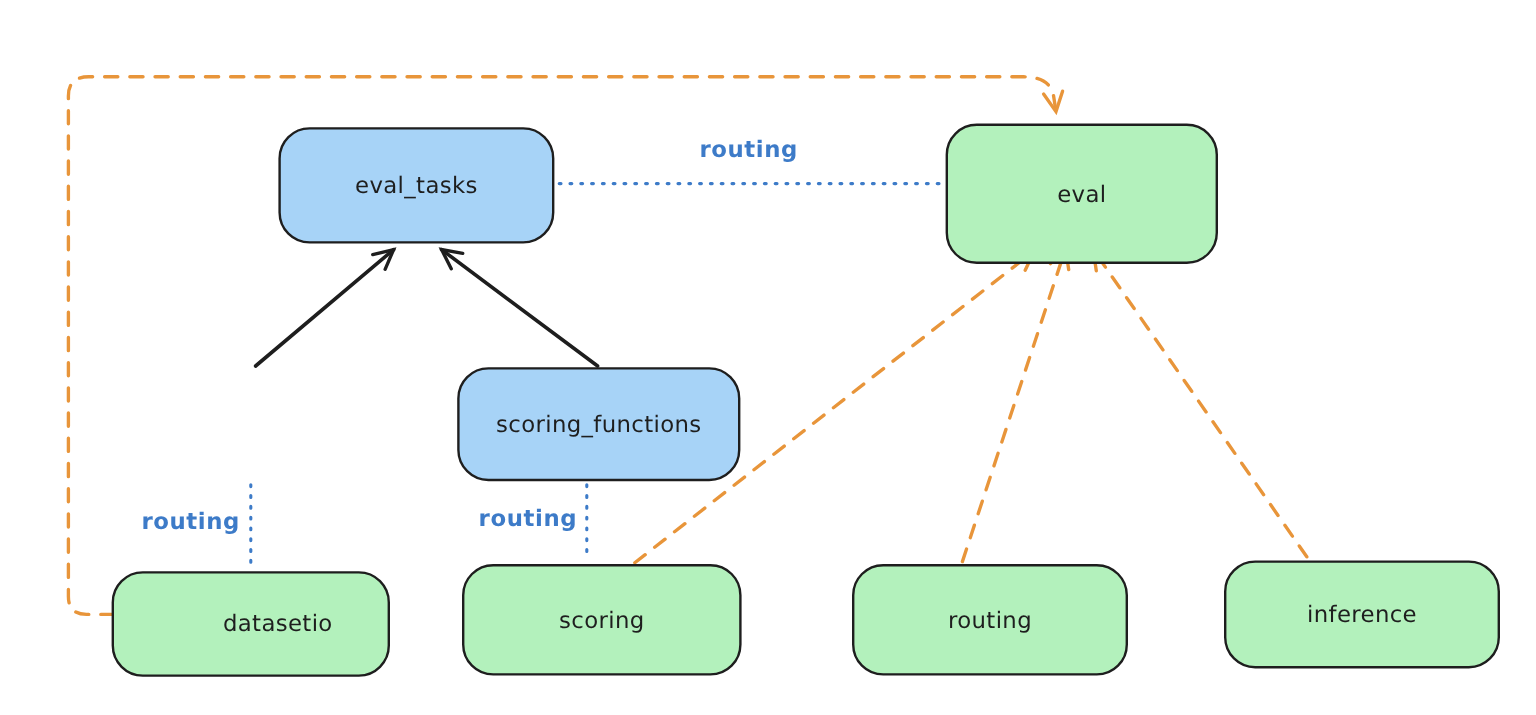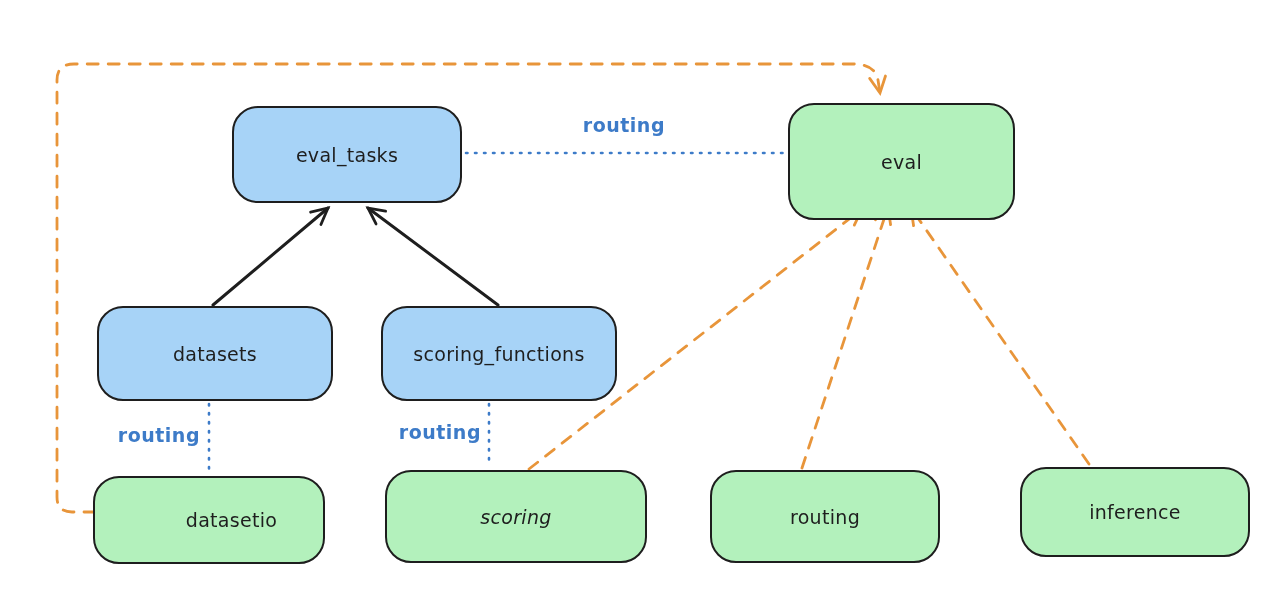--- a/index.html
+++ b/index.html
@@ -87,34 +87,31 @@
 
     <path class="edge edge-orange-dashed" d="M 95 512 L 72 512 Q 57 512 57 497 L 57 80 Q 57 64 74 64 L 853 64 Q 875 64 878 80 L 880 93" marker-end="url(#ah-orange)"></path>
     <path class="edge edge-orange-dashed" d="M 529 469 L 862 209" marker-end="url(#ah-orange)"></path>
     <path class="edge edge-orange-dashed" d="M 802 468 L 888 207" marker-end="url(#ah-orange)"></path>
     <path class="edge edge-orange-dashed" d="M 1089 464 L 911 208" marker-end="url(#ah-orange)"></path>
   </svg>
 
   <div class="node node-blue" style="left:232px; top:106px; width:230px; height:97px;">
     <span>eval_tasks</span>
   </div>
-  <div class="node node-blue" style="left:97px; top:306px; width:236px; height:95px;">
-    <span>datasets</span>
-  </div>
   <div class="node node-blue" style="left:381px; top:306px; width:236px; height:95px;">
     <span>scoring_functions</span>
   </div>
 
   <div class="node node-green" style="left:788px; top:103px; width:227px; height:117px;">
     <span>eval</span>
   </div>
   <div class="node node-green" style="left:93px; top:476px; width:232px; height:88px;padding-left:45px;">
     <span>datasetio</span>
   </div>
-  <div class="node node-green" style="left:385px; top:470px; width:262px; height:93px;font-style:italic;">
+  <div class="node node-green" style="left:385px; top:470px; width:233px; height:93px;">
     <span>scoring</span>
   </div>
   <div class="node node-green" style="left:710px; top:470px; width:230px; height:93px;">
     <span>routing</span>
   </div>
   <div class="node node-green" style="left:1020px; top:467px; width:230px; height:90px;">
     <span>inference</span>
   </div>
 
   <span class="edge-label" style="left:570px; top:114px; width:95px;">routing</span>

